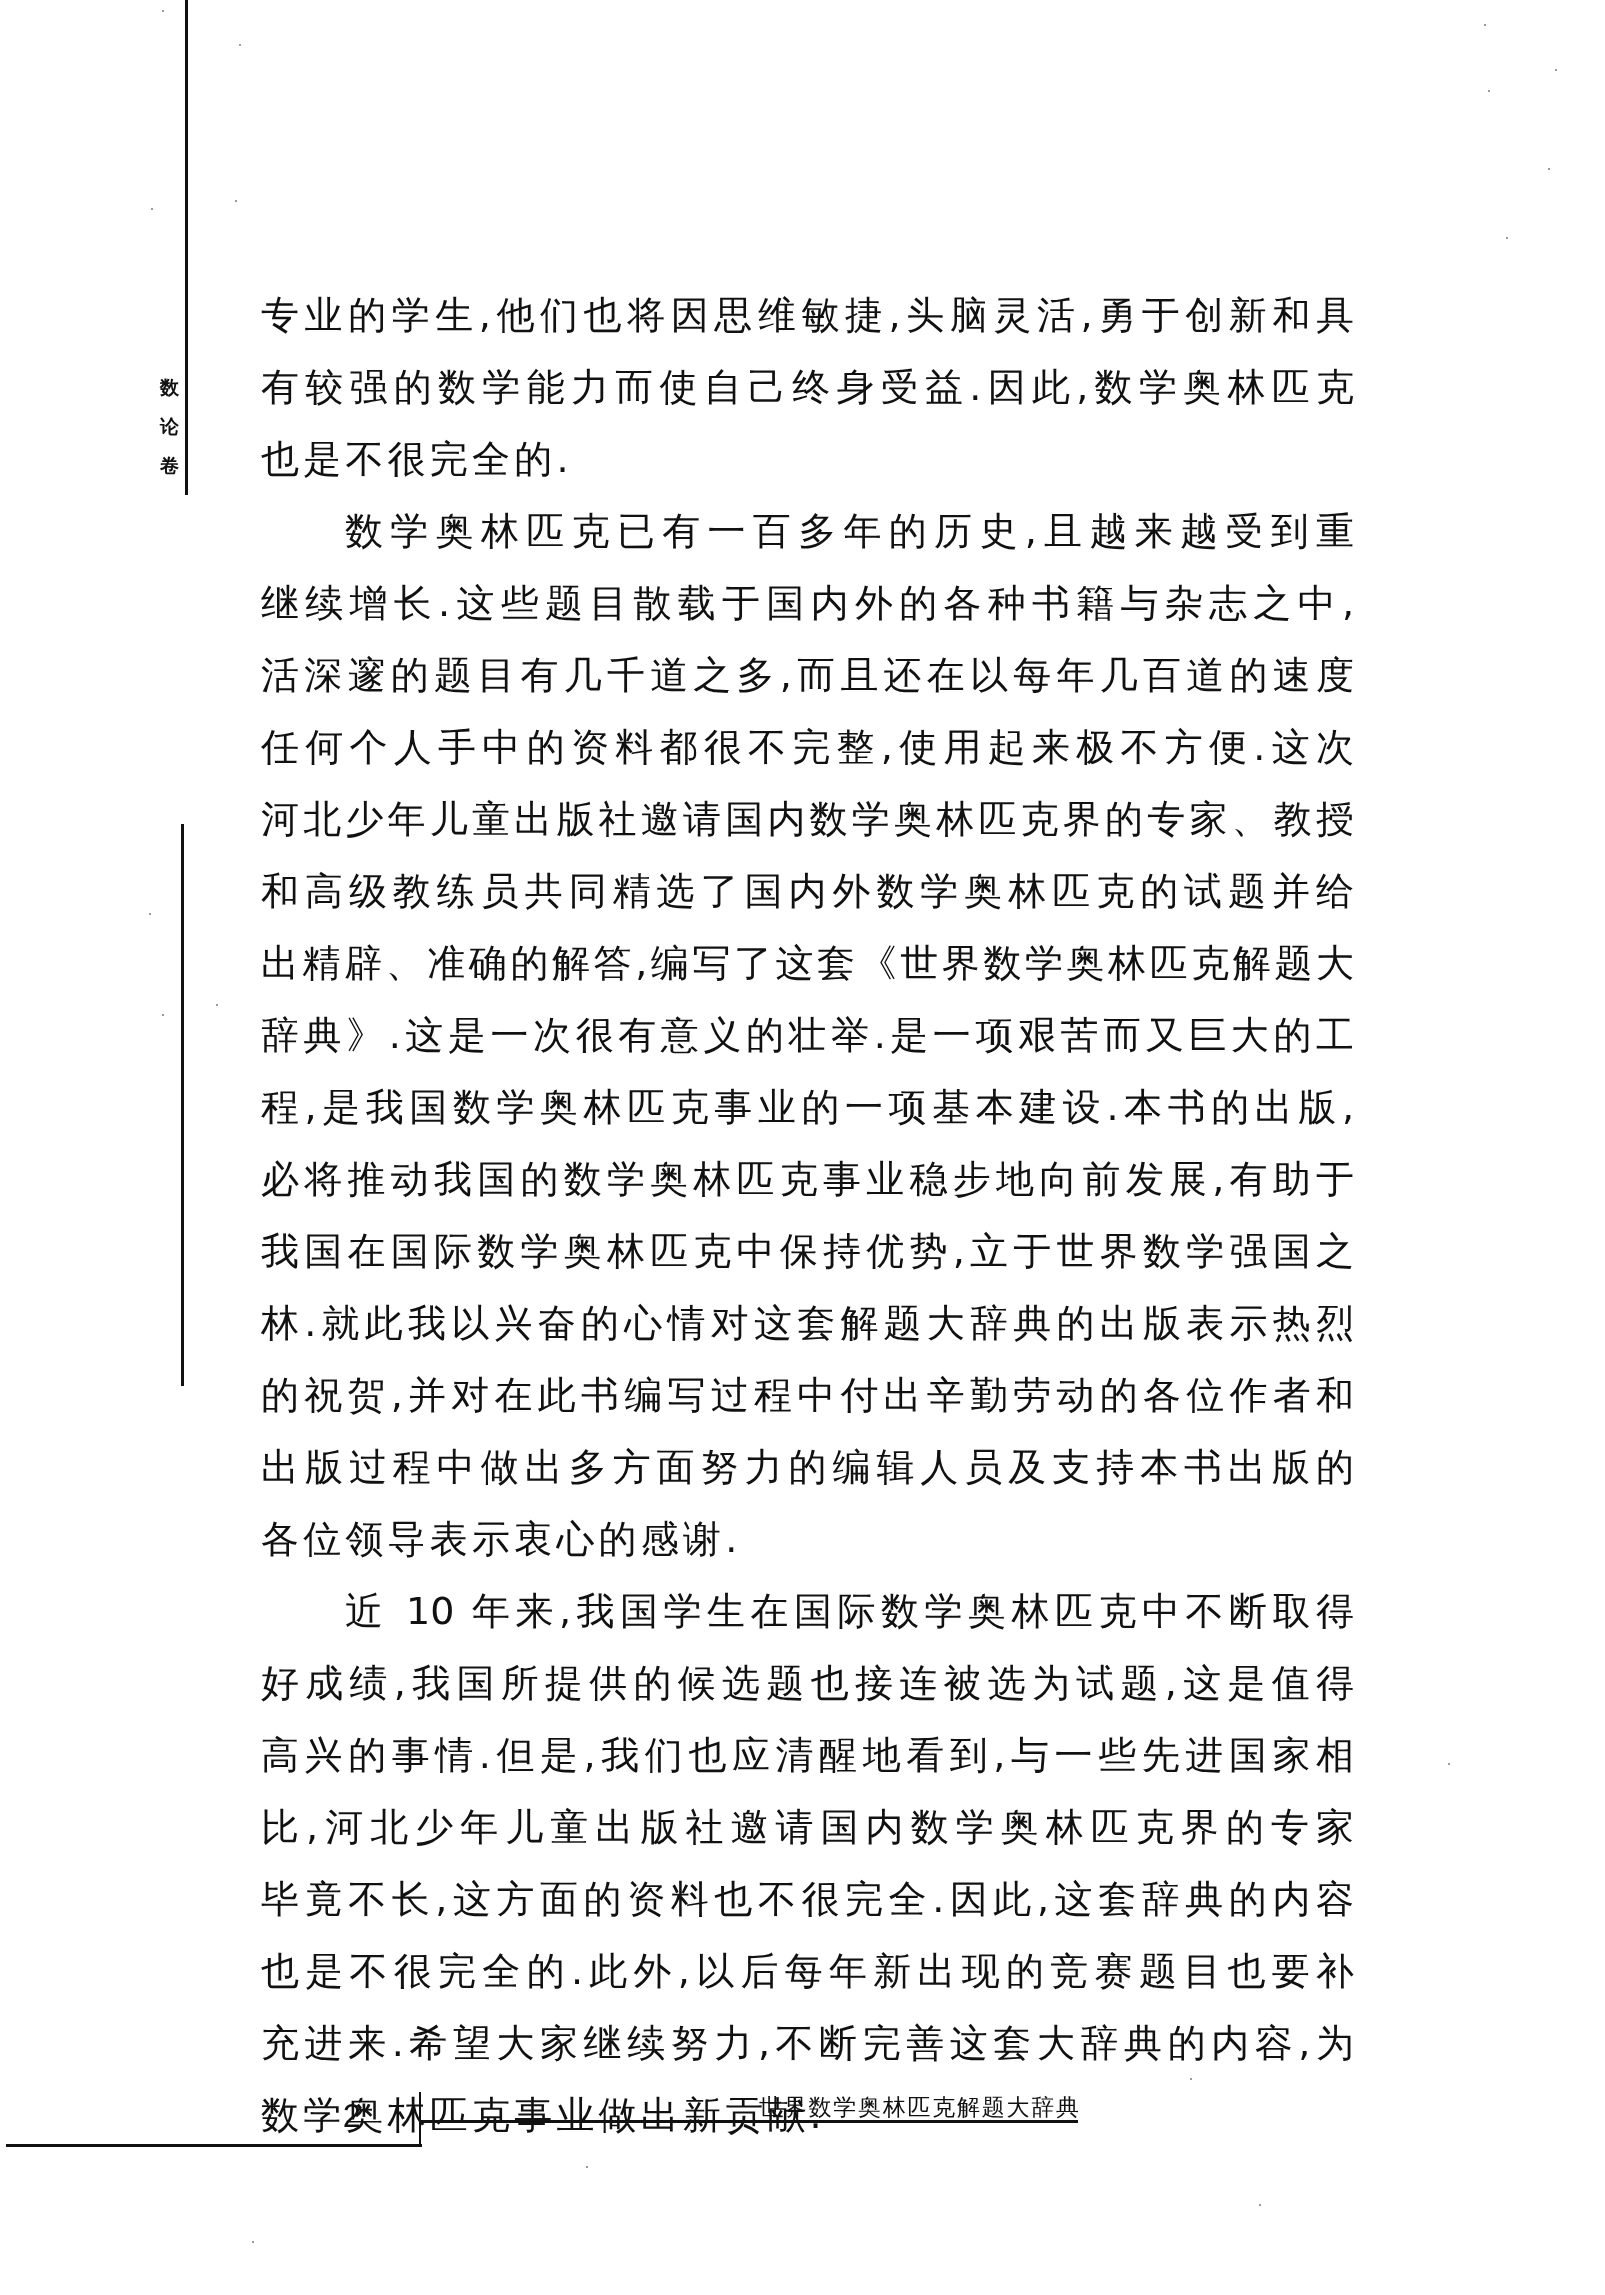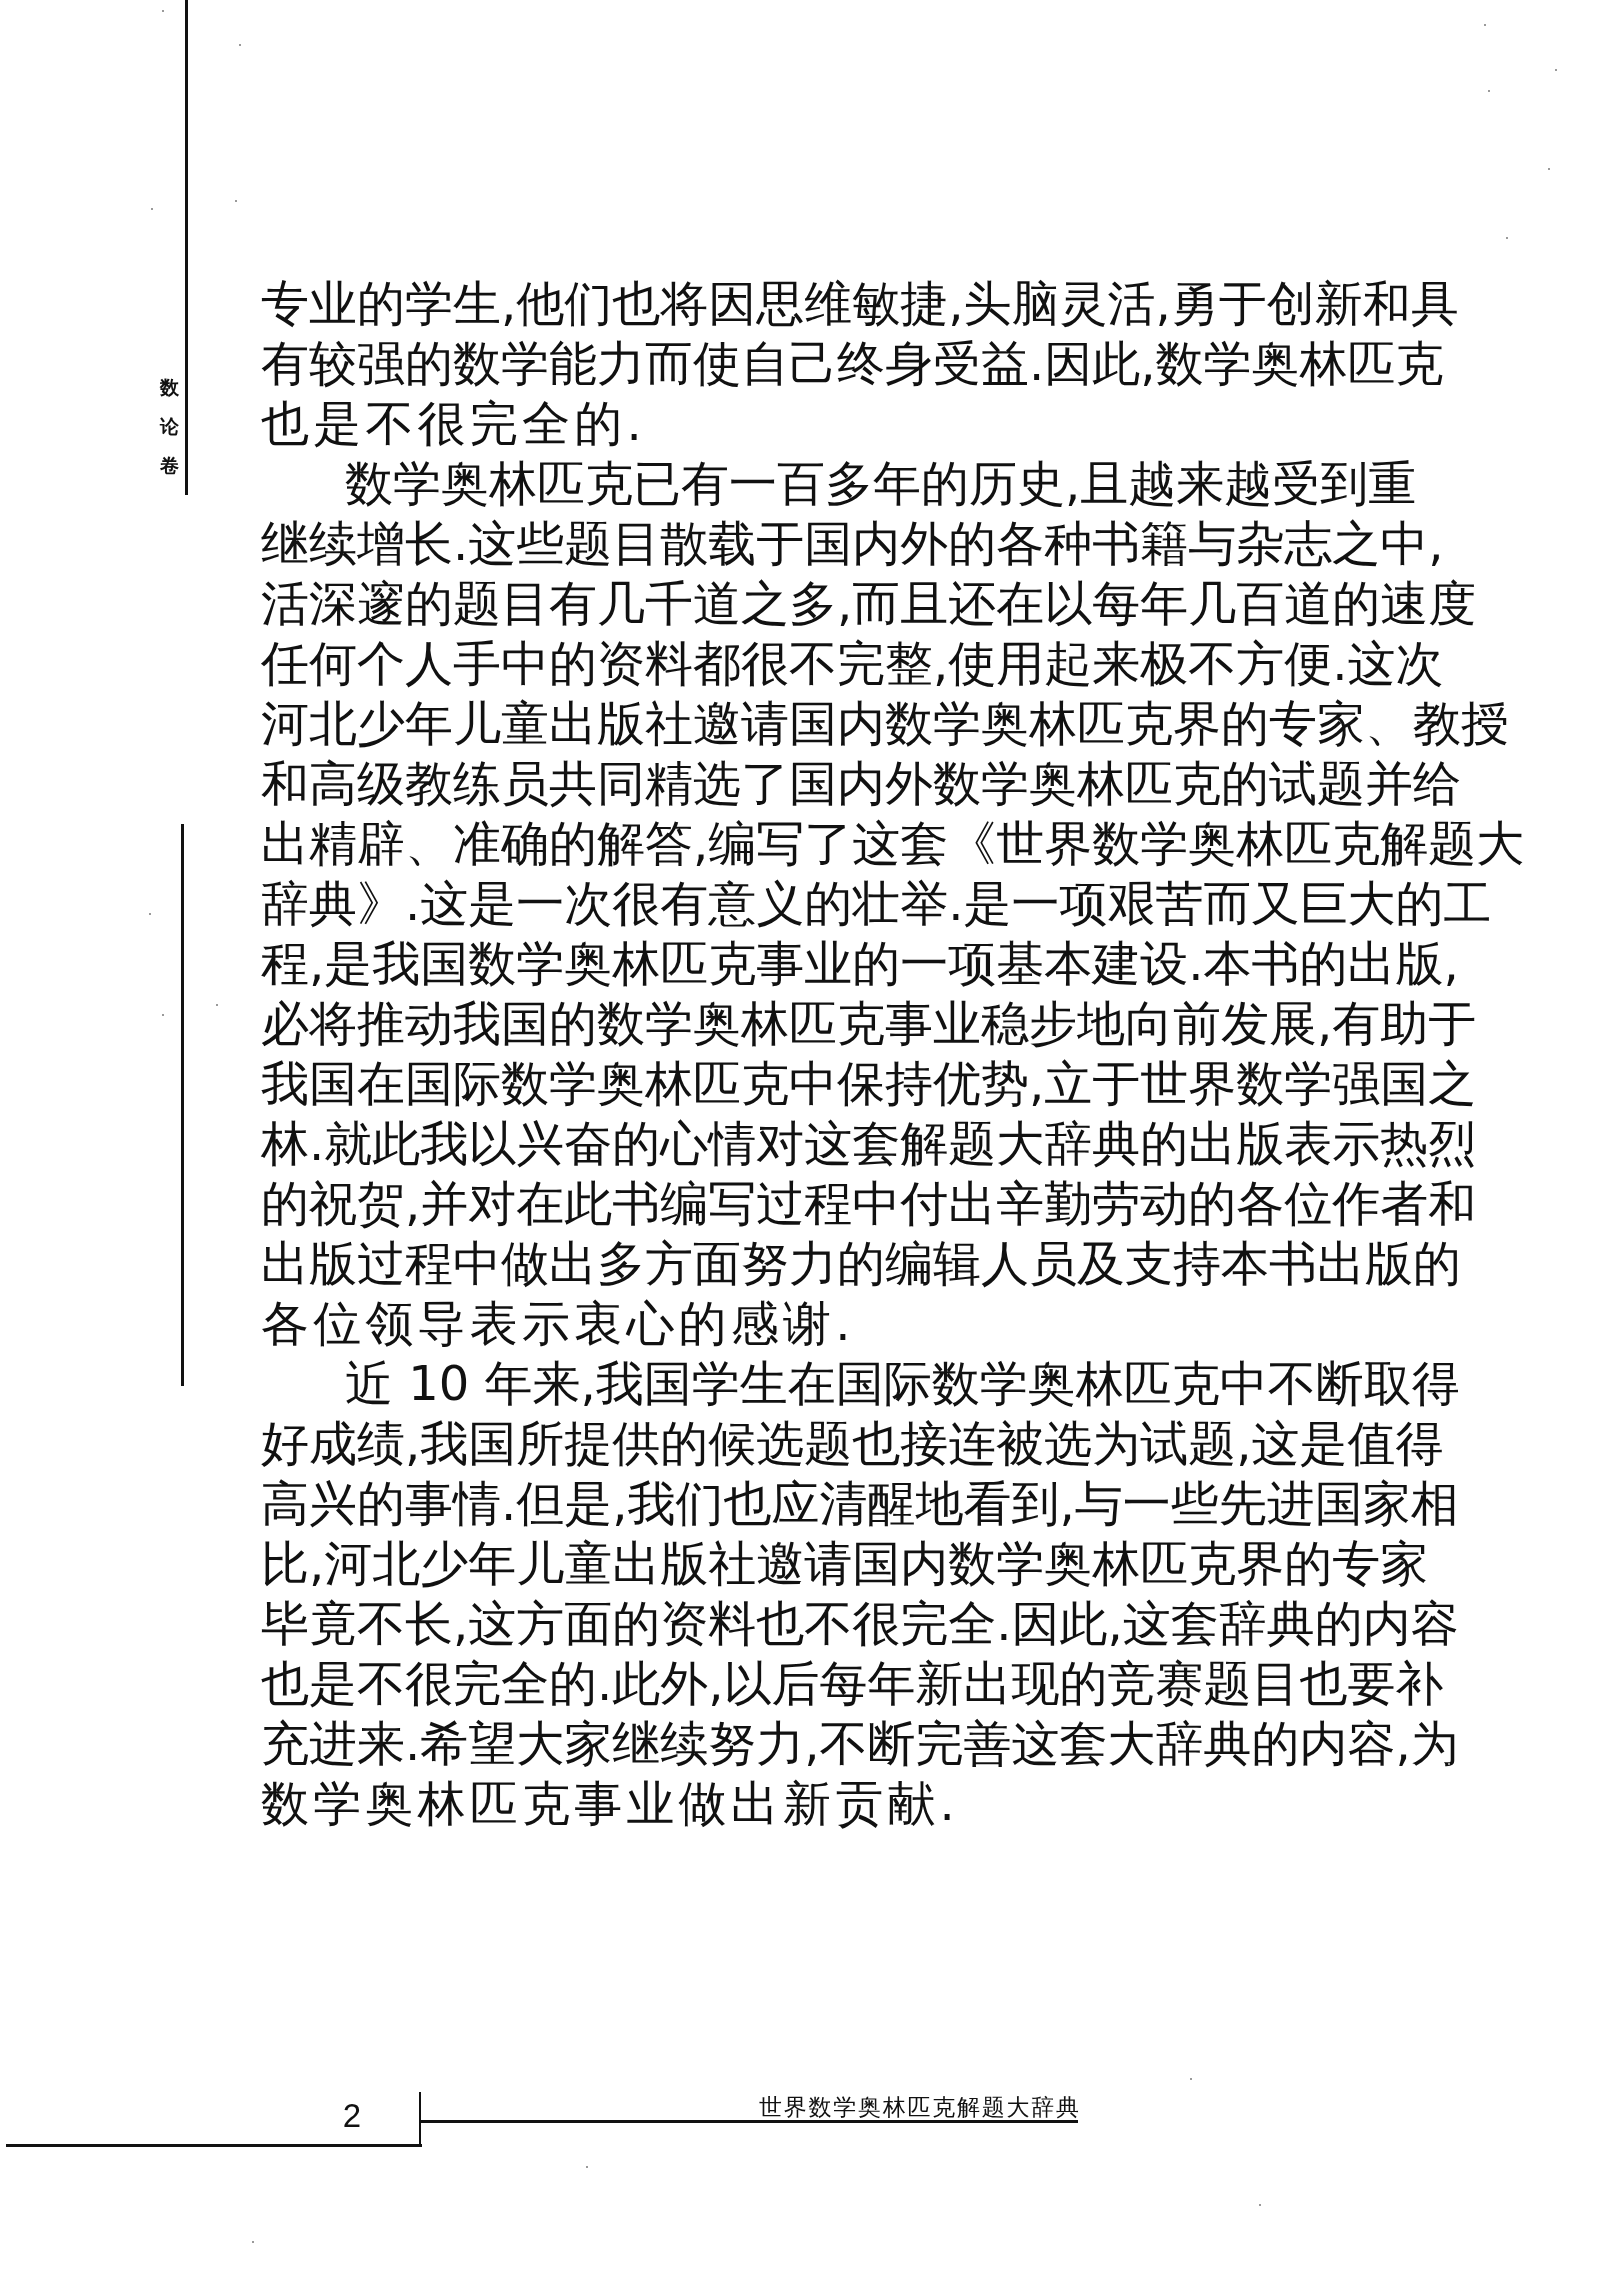--- a/index.html
+++ b/index.html
@@ -55,25 +55,26 @@
   .text-block {
     position: absolute;
     left: 261px;
     top: 273px;
     width: 1093px;
   }
   .line {
     display: block;
     height: 60px;
     line-height: 60px;
-    font-size: 48px;
+    font-size: 38px;
     white-space: nowrap;
     text-align: justify;
     text-align-last: justify;
     overflow: visible;
+    margin-top: 12px;
   }
   .line.indent {
     padding-left: 84px;
   }
   .line.last {
     text-align: left;
     text-align-last: left;
     letter-spacing: 4.2px;
   }
   

